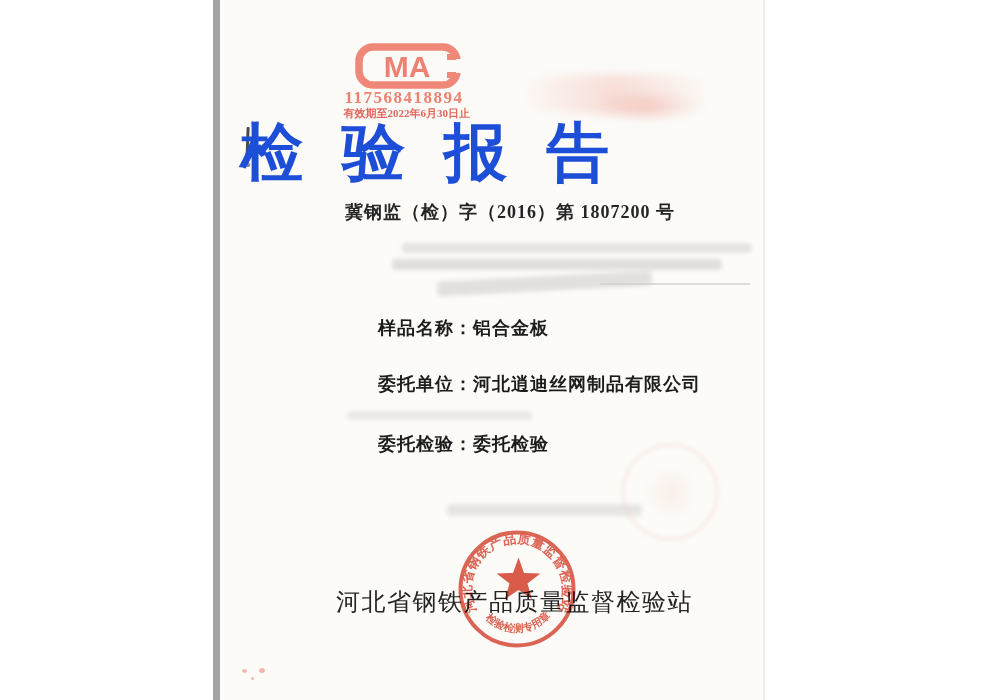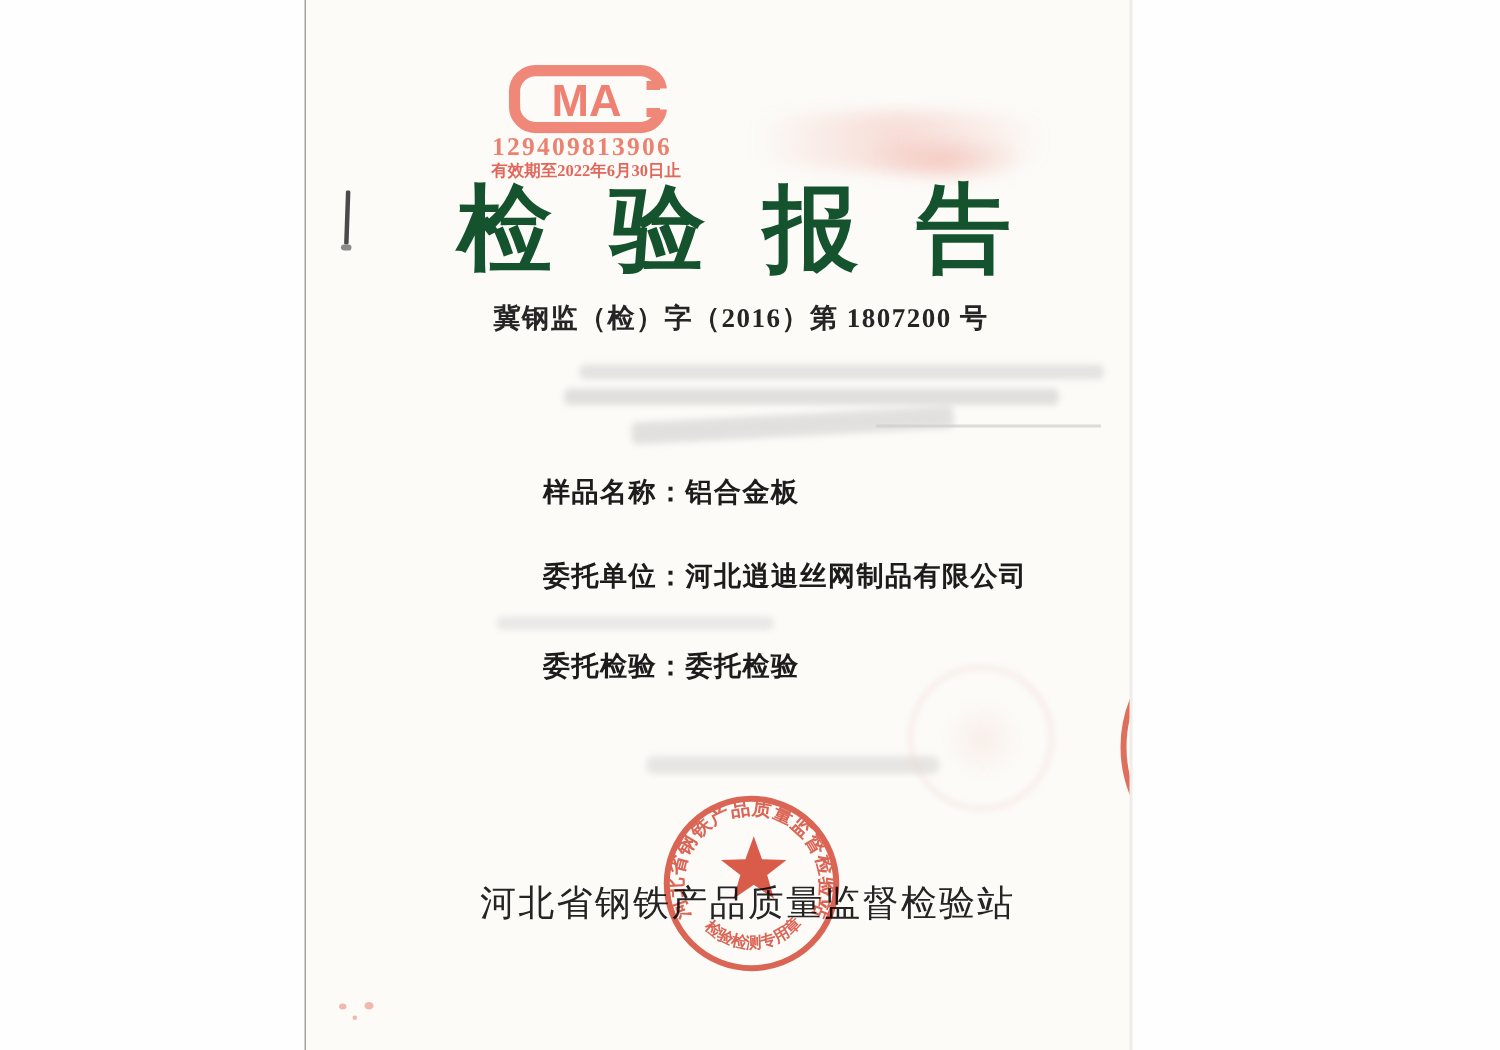--- a/index.html
+++ b/index.html
@@ -3,23 +3,23 @@
 <meta charset="utf-8">
 <style>
   * { margin:0; padding:0; box-sizing:border-box; }
   html,body { background:#ffffff; }
   .canvas {
     position:relative; width:1000px; height:700px;
     background:#fefefe; overflow:hidden;
     font-family:"Liberation Serif", serif;
   }
   .paper {
-    position:absolute; left:203px; top:0; width:552px; height:700px;
+    position:absolute; left:213px; top:0; width:552px; height:700px;
     background:#fcfbf8;
-    border-left:1px solid #a3a3a3;
+    border-left:7px solid #a3a3a3;
     border-right:2px solid #efede9;
     overflow:hidden;
   }
   
   .staple {
     position:absolute; left:26px; top:127px; width:3px; height:36px;
     background:#4a4a4a; transform:rotate(2deg); border-radius:1px;
   }
   .staple::after {
     content:""; position:absolute; left:-2px; bottom:-4px; width:7px; height:4px;
@@ -30,22 +30,22 @@
   .cma-number {
     position:absolute; left:118px; top:88px; width:132px; text-align:center;
     font-size:17px; font-weight:bold; color:#ec8170; letter-spacing:1.5px;
   }
   .cma-validity {
     position:absolute; left:118px; top:106px; width:132px; text-align:right;
     font-size:11px; font-weight:bold; color:#e2675b; letter-spacing:0;
   }
   
   .title {
-    position:absolute; left:20px; top:120px; width:570px; text-align:center;
-    font-size:63px; font-weight:600; color:#14532d; letter-spacing:0.62em;
+    position:absolute; left:20px; top:120px; width:570px; text-align:left;
+    font-size:63px; font-weight:600; color:#1d4ed8; letter-spacing:0.62em;
     line-height:1.05; white-space:nowrap;
   }
   .report-number {
     position:absolute; left:0; top:200px; width:580px; text-align:center;
     font-size:18px; font-weight:bold; color:#252525; letter-spacing:1px;
   }
   
   .field-row { position:absolute; left:158px; font-size:18px; font-weight:bold;
     color:#1c1c1c; letter-spacing:1px; white-space:nowrap; }
   .field-row.r0 { top:316px; }
@@ -111,21 +111,21 @@
     <div class="speck k2"></div>
     <div class="speck k3"></div>
 
     <svg class="cma-logo" width="110" height="46" viewBox="0 0 110 46">
       <rect x="4" y="4" width="98" height="38" rx="14" fill="none" stroke="#f0887a" stroke-width="7.5"></rect>
       <rect x="96" y="16" width="14" height="14" fill="#fcfbf8"></rect>
       <rect x="92" y="11" width="9" height="6" fill="#f0887a"></rect>
       <rect x="92" y="29" width="9" height="6" fill="#f0887a"></rect>
       <text x="52" y="34" text-anchor="middle" font-family="Liberation Sans, sans-serif" font-size="30" font-weight="800" fill="#ef8173">MA</text>
     </svg>
-    <div class="cma-number">129409813906</div>
+    <div class="cma-number">117568418894</div>
     <div class="cma-validity">有效期至2022年6月30日止</div>
 
     <div class="title">检验报告</div>
     <div class="report-number">冀钢监（检）字（2016）第 1807200 号</div>
 
     <div class="field-row r0">
       <span>样品名称：</span><span>铝合金板</span>
     </div>
     <div class="field-row r1">
       <span>委托单位：</span><span>河北逍迪丝网制品有限公司</span>

